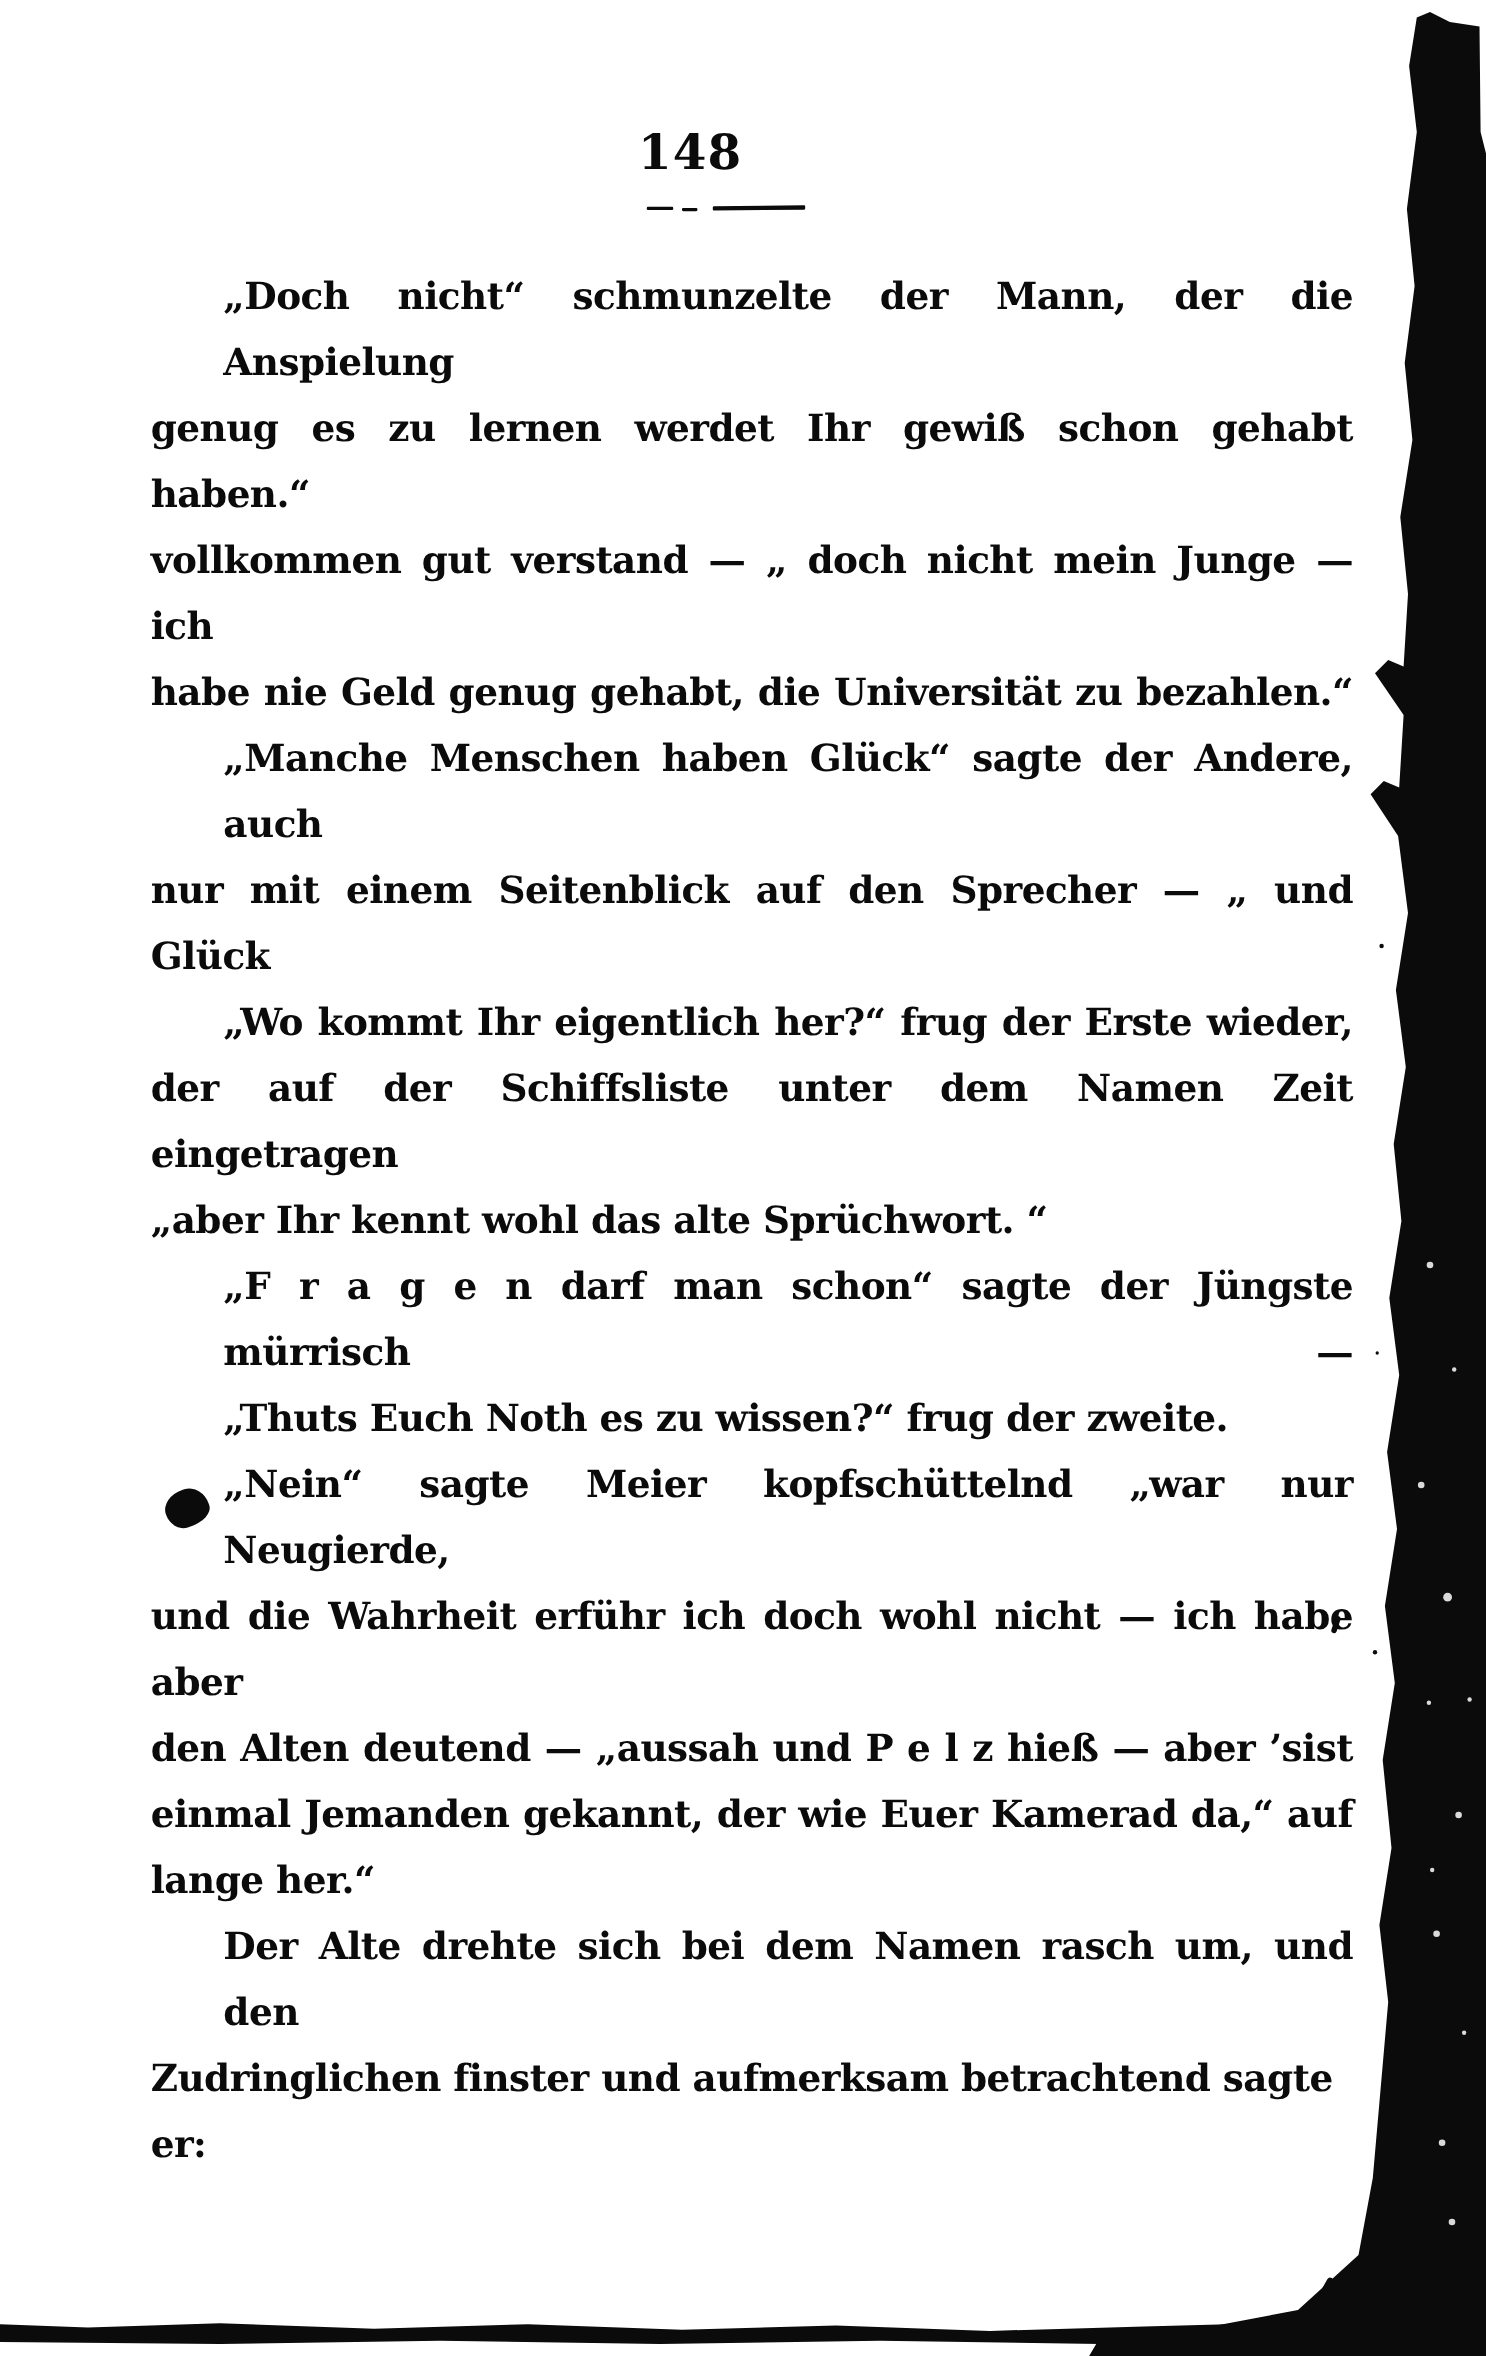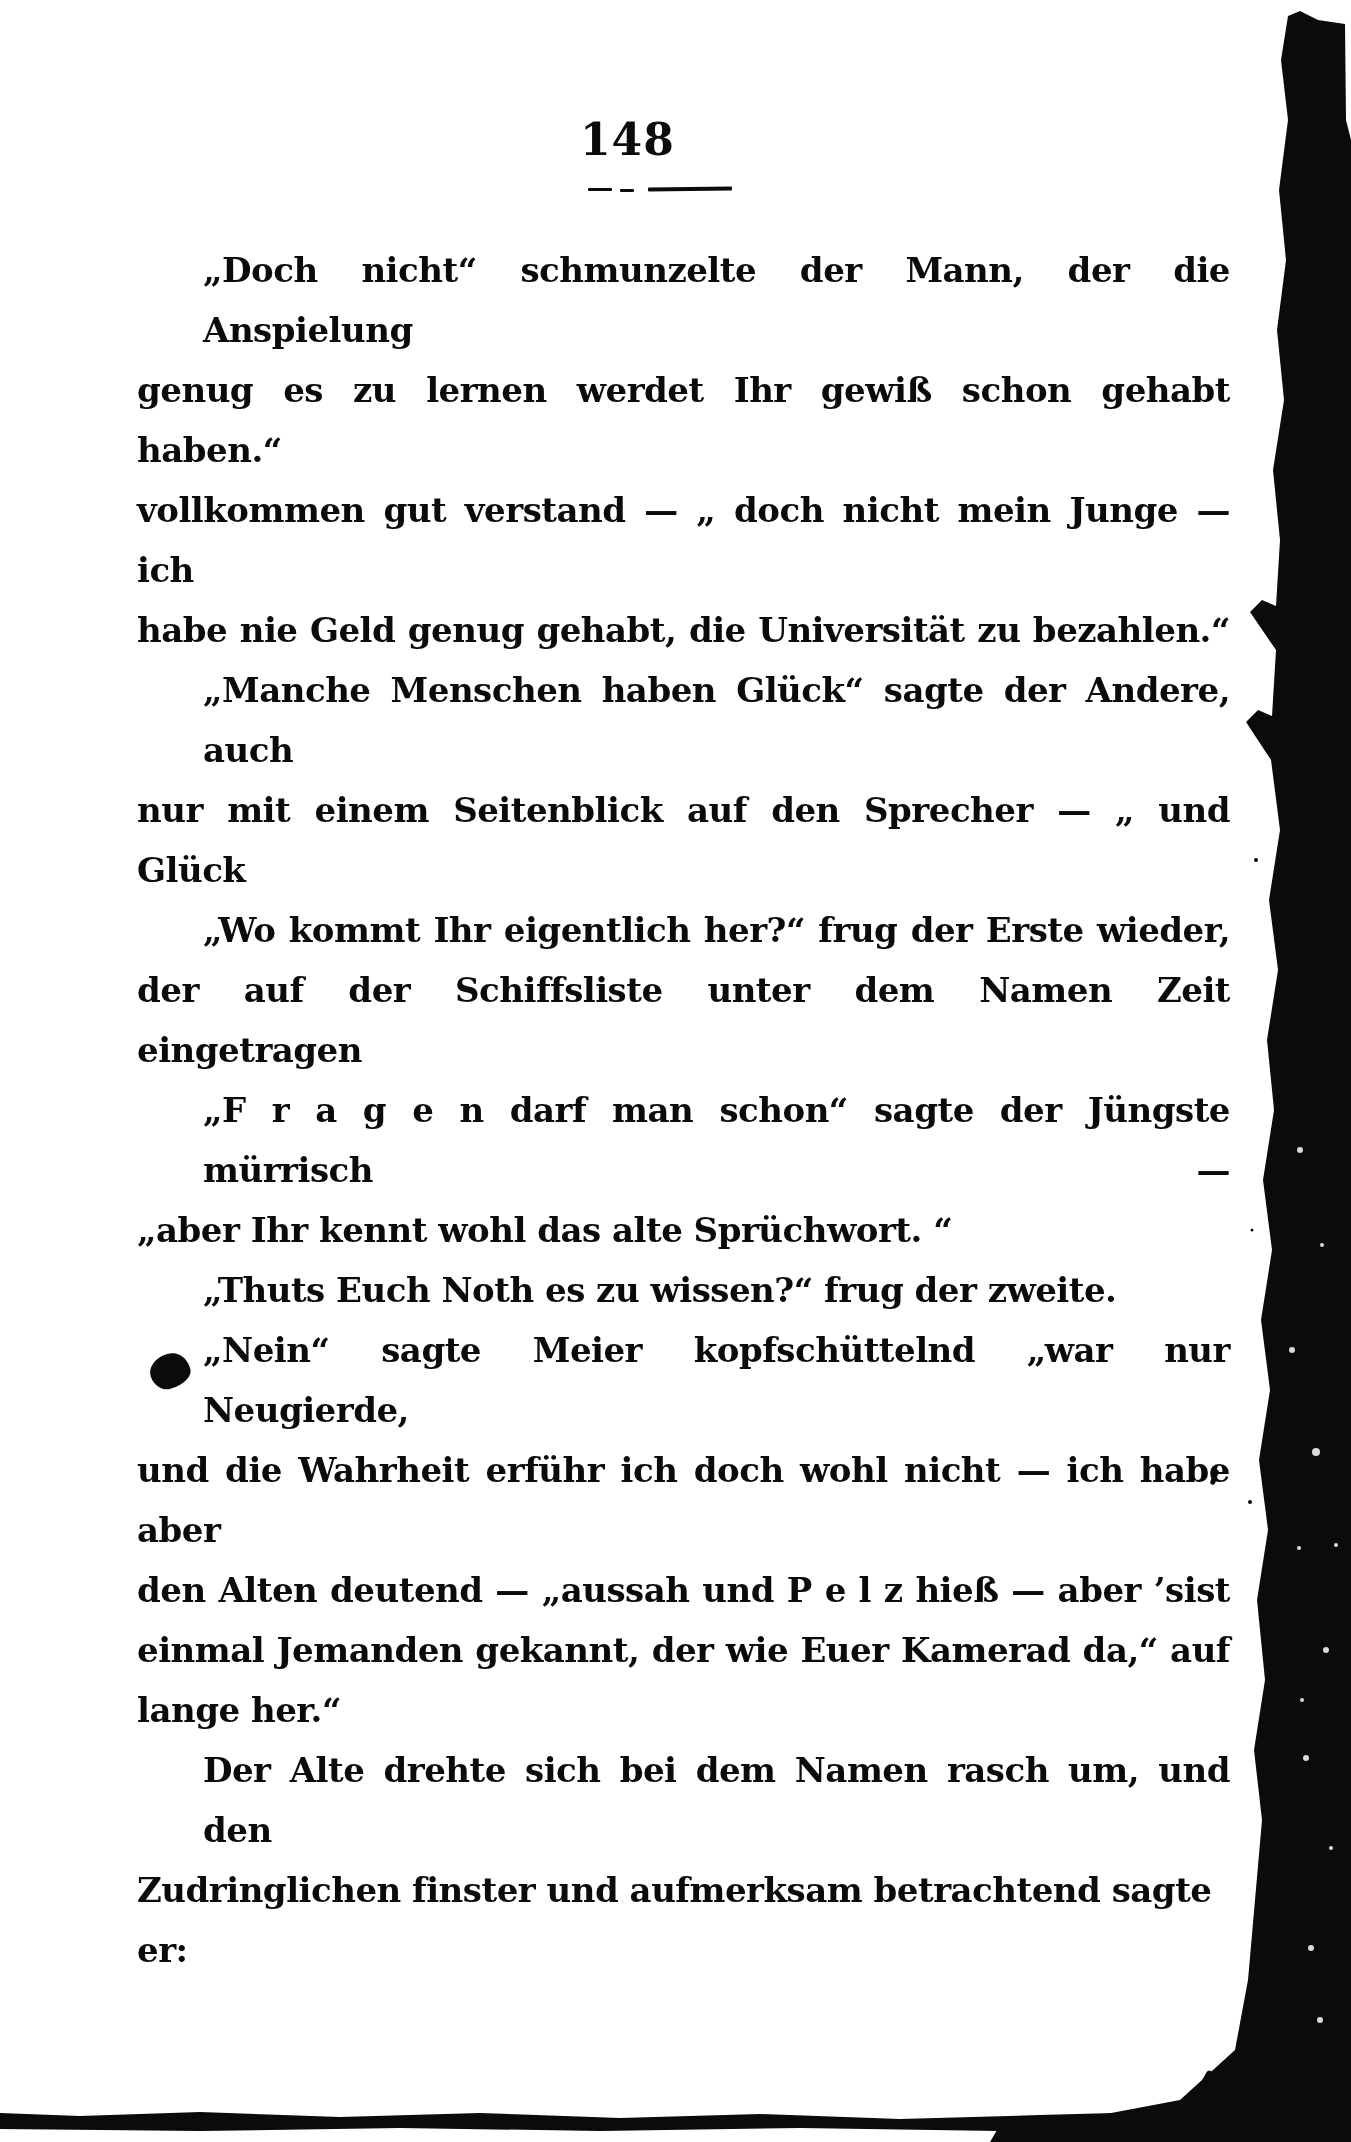--- a/index.html
+++ b/index.html
@@ -54,22 +54,22 @@
 
   <div id="text-column">
       <div class="line indent fill">„Doch nicht“ schmunzelte der Mann, der die Anspielung</div>
       <div class="line fill">genug es zu lernen werdet Ihr gewiß schon gehabt haben.“</div>
       <div class="line fill">vollkommen gut verstand — „ doch nicht mein Junge — ich</div>
       <div class="line fill">habe nie Geld genug gehabt, die Universität zu bezahlen.“</div>
       <div class="line indent fill">„Manche Menschen haben Glück“ sagte der Andere, auch</div>
       <div class="line fill">nur mit einem Seitenblick auf den Sprecher — „ und Glück</div>
       <div class="line indent fill">„Wo kommt Ihr eigentlich her?“ frug der Erste wieder,</div>
       <div class="line fill">der auf der Schiffsliste unter dem Namen Zeit eingetragen</div>
+      <div class="line">„aber Ihr kennt wohl das alte Sprüchwort. “</div>
       <div class="line indent fill">„F r a g e n darf man schon“ sagte der Jüngste mürrisch —</div>
-      <div class="line">„aber Ihr kennt wohl das alte Sprüchwort. “</div>
       <div class="line indent">„Thuts Euch Noth es zu wissen?“ frug der zweite.</div>
       <div class="line indent fill">„Nein“ sagte Meier kopfschüttelnd „war nur Neugierde,</div>
       <div class="line fill">und die Wahrheit erführ ich doch wohl nicht — ich habe aber</div>
       <div class="line fill">den Alten deutend — „aussah und P e l z hieß — aber ’sist</div>
       <div class="line fill">einmal Jemanden gekannt, der wie Euer Kamerad da,“ auf</div>
       <div class="line">lange her.“</div>
       <div class="line indent fill">Der Alte drehte sich bei dem Namen rasch um, und den</div>
       <div class="line">Zudringlichen finster und aufmerksam betrachtend sagte er:</div>
     </div>
 

